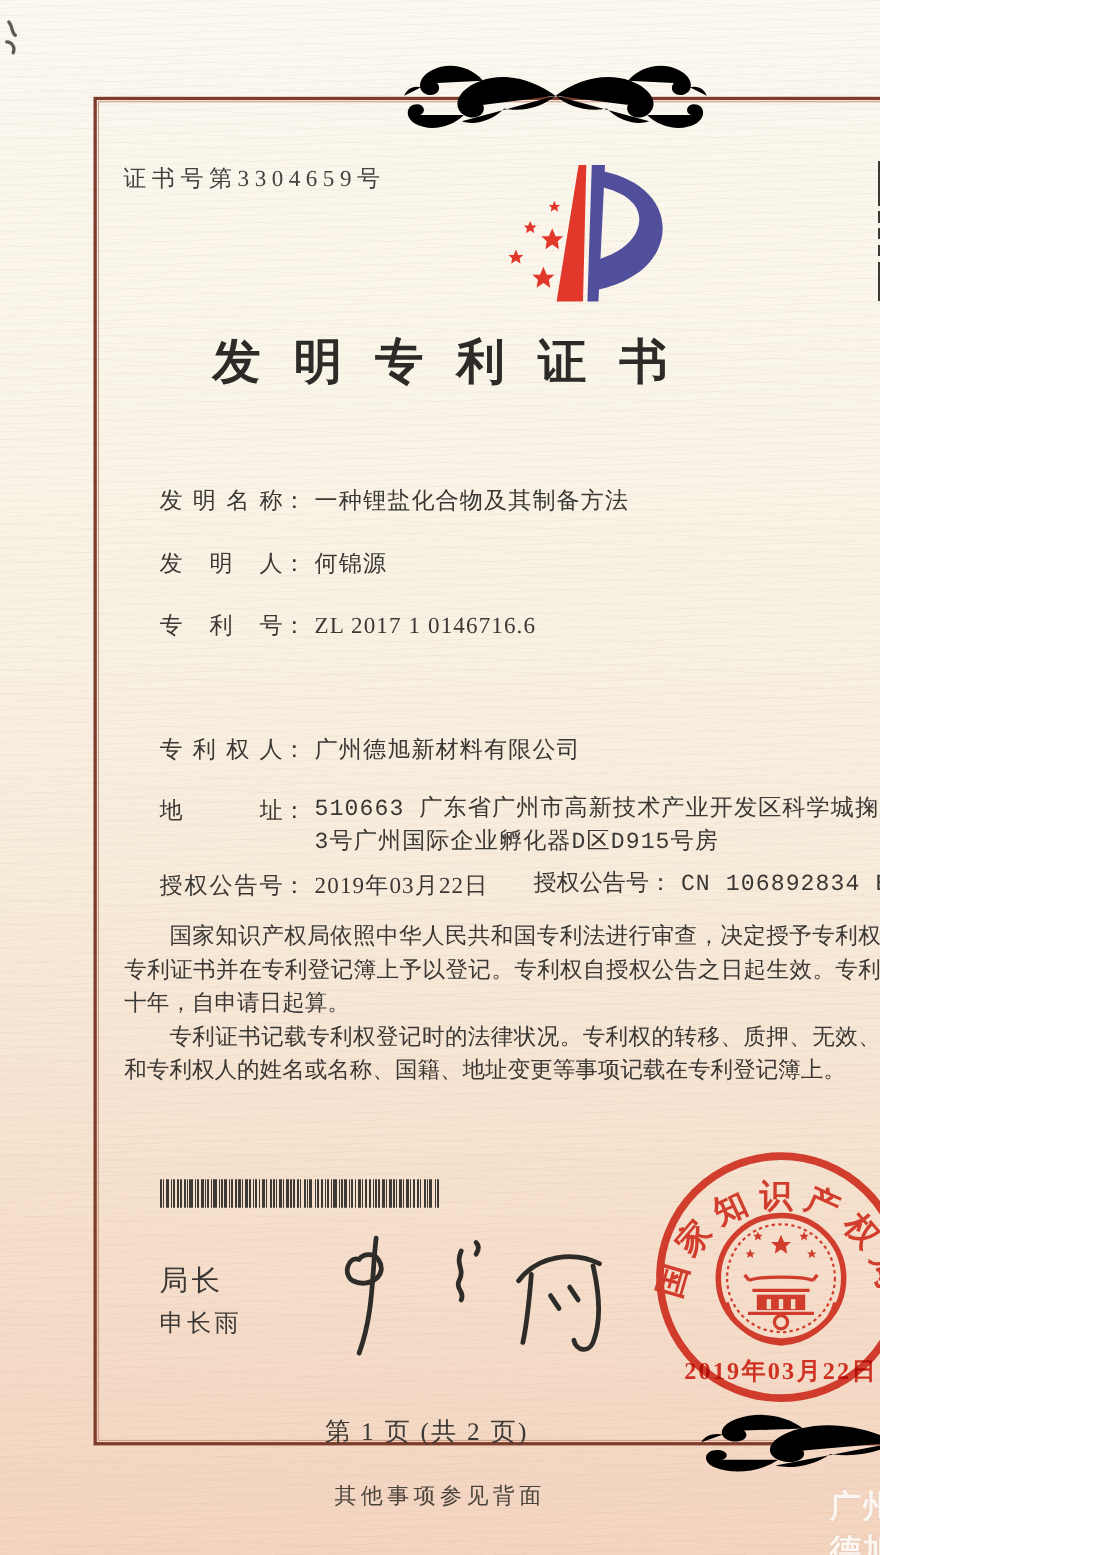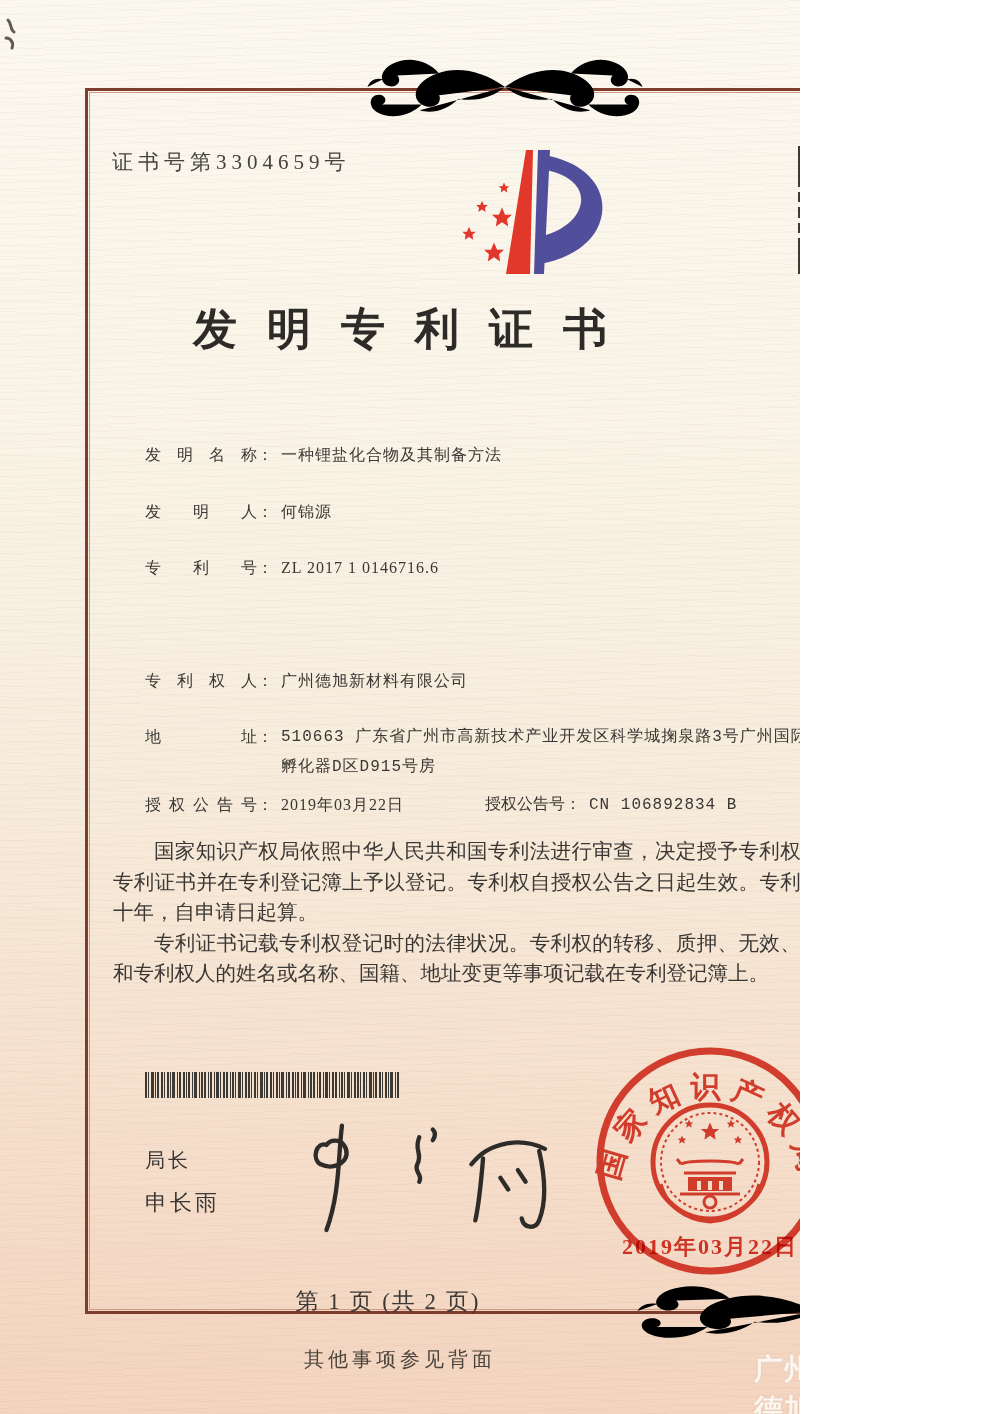--- a/index.html
+++ b/index.html
@@ -18,35 +18,35 @@
   
   .frame{position:absolute; left:85px; top:88px; width:828px; height:1220px; border:3px solid #7d3c2c;}
   .frame::before{content:""; position:absolute; inset:1px; border:1px solid #d09a84;}
   .orn{position:absolute; pointer-events:none;}
   
   .cert-no{left:112px; top:148px; font-size:21px; letter-spacing:5px; color:#45423e;}
   
   .title{left:0; right:0; top:300px; text-align:center; font-size:44px; font-weight:600;
          letter-spacing:30px; text-indent:30px; color:#2d2b28;}
   
-  .row{position:absolute; left:145px; width:770px; font-size:16px; color:#3a3734; line-height:30px;}
+  .row{position:absolute; left:145px; width:770px; font-size:21px; color:#3a3734; line-height:30px;}
   .lbl{display:inline-block; width:112px; text-align:justify; text-align-last:justify; vertical-align:top;}
   .colon{vertical-align:top;}
   .val{display:inline-block; margin-left:8px; letter-spacing:1px; vertical-align:top;}
   .val-wrap{width:565px;font-family:Liberation Mono, monospace;}
   .row7b{position:absolute; left:340px; top:0; white-space:nowrap;font-family:Liberation Mono, monospace;}
   .r1{top:440px}.r2{top:497px}.r3{top:553px}.r4{top:610px}.r5{top:666px}.r6{top:722px}.r7{top:790px}
   
   .paras{left:113px; top:836px; width:792px; font-size:20.5px; line-height:30.5px;
          color:#3a3734; text-align:justify;}
   .paras p{margin:0; text-indent:2em;}
   
   .barcode{left:145px; top:1072px;}
   
-  .signer-title{left:145px; top:1147px; font-size:20px; color:#3a3734; letter-spacing:3px;}
+  .signer-title{left:145px; top:1147px; font-size:26px; color:#3a3734; letter-spacing:3px;}
   .signer-name{left:145px; top:1188px; font-size:22px; color:#3a3734; letter-spacing:3px;}
   .signature{left:282px; top:1106px;}
   .signature path{fill:none; stroke:#2e2c29; stroke-width:4.5; stroke-linecap:round; stroke-linejoin:round;}
   
   .seal{left:585px; top:1036px; width:250px; height:250px; mix-blend-mode:multiply; opacity:.94;}
   .seal-date{position:absolute; left:585px; top:1232px; width:250px; text-align:center;
              font-size:22px; font-weight:600; color:#d93a2b; letter-spacing:2px; mix-blend-mode:multiply;}
   
   .pageno{left:0; right:24px; top:1286px; text-align:center; font-size:23px; color:#3b3835; letter-spacing:2px;}
   .backnote{left:0; right:0; top:1346px; text-align:center; font-size:20px; color:#4a443c; letter-spacing:4px;}

